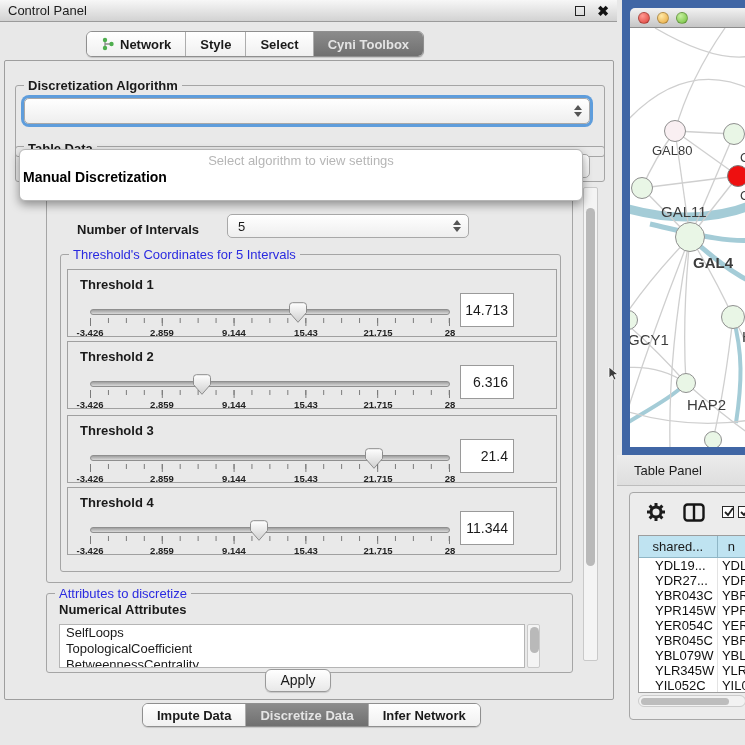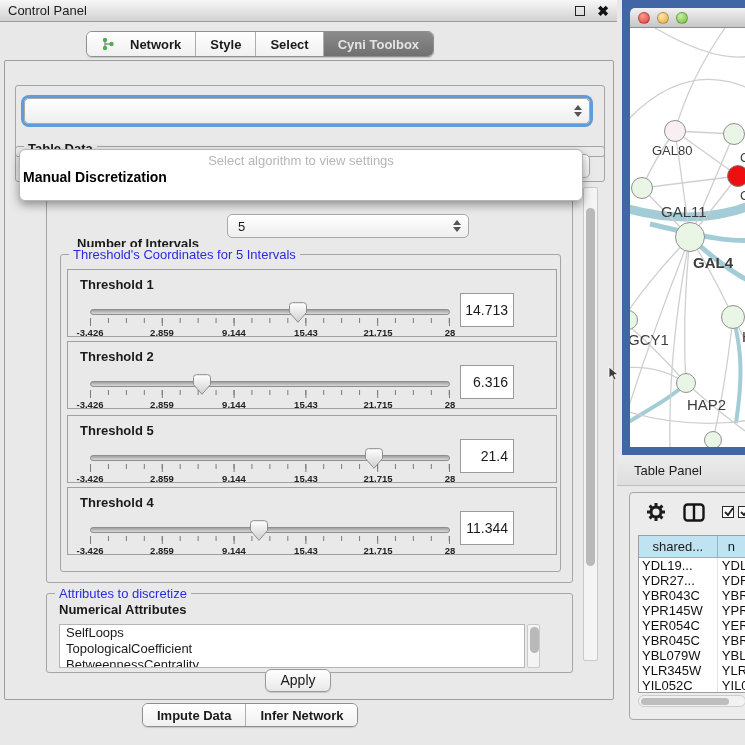--- a/index.html
+++ b/index.html
@@ -12,21 +12,21 @@
     background:linear-gradient(#f7f7f7,#d2d2d2); border-bottom:1px solid #9b9b9b;
     display:flex; align-items:center; padding:0 8px; }
   #cp-title { font-size:13px; color:#1c1c1c;text-align:center; }
   #cp-titlebar .spacer { flex:1; }
   .float-icon { width:10px; height:10px; border:1.5px solid #222; margin-right:12px; }
   .close-icon { font-size:14px; font-weight:bold; color:#111; line-height:10px; }
 
   
   .seg-group { position:absolute; display:flex; border:1px solid #8f8f8f; border-radius:6px;
     overflow:hidden; background:#fdfdfd; box-shadow:0 1px 1px rgba(0,0,0,.15); height:26px; }
-  .seg { display:flex; align-items:center; gap:15px; padding:0 14px; font-size:13px; font-weight:bold;
+  .seg { display:flex; align-items:center; gap:5px; padding:0 14px; font-size:13px; font-weight:bold;
     color:#1a1a1a; background:linear-gradient(#ffffff,#f0f0f0); border-left:1px solid #adadad; cursor:default; }
   .seg:first-child { border-left:none; }
   .seg.sel { background:linear-gradient(#8b8b8b,#707070); color:#e4e4e4; }
 
   
   #outer-panel { position:absolute; left:4px; top:60px; width:610px; height:640px;
     border:1px solid #9e9e9e; background:#e9e9e9; border-radius:2px; }
 
   
   .groupbox { position:absolute; border:1px solid #a5a5a5; border-radius:3px; }
@@ -119,21 +119,21 @@
   .cb-ico { width:12px; height:12px; border:1.5px solid #2a2a2a; background:#fff; position:relative; }
   .cb-ico svg { position:absolute; left:0; top:-1px; }
   #tp-table { position:absolute; left:8px; top:42px; width:140px; height:158px;
     background:#fff; border:1px solid #9d9d9d; overflow:hidden; }
   .th-row { display:flex; height:22px; }
   .th-cell { background:#bfe3f1; border-right:1px solid #8fb6c6; border-bottom:1px solid #8fb6c6;
     font-size:13px; color:#1a1a1a; display:flex; align-items:center; }
   .td-row { display:flex; height:15px; }
   .td-cell { font-size:13px; color:#101010; white-space:nowrap; overflow:hidden;
     border-right:1px solid #e3e3e3; }
-  .c1 { width:80px; padding-left:3px; }
+  .c1 { width:80px; padding-left:16px; }
   .c2 { width:60px; padding-left:4px; }
   .th-cell.c1 { justify-content:center; padding-left:0; }
   .th-cell.c2 { padding-left:10px; }
   #tp-hscroll { position:absolute; left:8px; top:202px; width:108px; height:12px;
     background:#f2f2f2; border:1px solid #cccccc; border-radius:6px; }
   #tp-hscroll .hthumb { position:absolute; left:2px; top:1.5px; width:88px; height:7px;
     background:#bdbdbd; border-radius:4px; }
 
   #cursor { position:absolute; left:608px; top:366px; z-index:40; }
 </style>
@@ -176,20 +176,21 @@
       <span>Select</span>
     </div>
     <div class="seg sel">
       <span>Cyni Toolbox</span>
     </div>
   </div>
 
   <div id="outer-panel">
 
     <div class="groupbox" style="left:10px; top:24px; width:590px; height:72px;">
+      <span class="gb-label gb-black">Discretization Algorithm</span>
       <div class="combo focus-ring" style="left:8px; top:12px; width:566px; height:26px;">
         <span class="arrows">
             <span class="up"></span>
             <span class="dn"></span>
           </span>
       </div>
     </div>
 
     <div id="algo-popup">
       <div class="ph">Select algorithm to view settings</div>
@@ -205,21 +206,21 @@
             <span class="dn"></span>
           </span>
       </div>
     </div>
 
     <div style="position:absolute; left:10px; top:126px; width:590px; height:474px;">
 
       <div class="groupbox" style="left:31px; top:8px; width:527px; height:388px;">
         <span class="gb-label gb-green">Interval Definition</span>
 
-        <div style="position:absolute; left:30px; top:40px; font-weight:bold;text-align:center;">Number of Intervals</div>
+        <div style="position:absolute; left:30px; top:26px; font-weight:bold;text-align:center;">Number of Intervals</div>
         <div class="combo" style="left:180px; top:18px; width:242px; height:24px;">
           <span>5</span>
           <span class="arrows">
               <span class="up"></span>
               <span class="dn"></span>
             </span>
         </div>
 
         <div class="groupbox" style="left:13px; top:58px; width:501px; height:318px;">
           <span class="gb-label gb-blue">Threshold's Coordinates for 5 Intervals</span>
@@ -262,21 +263,21 @@
               <span class="tick-lab" style="left:20%">2.859</span>
               <span class="tick-lab" style="left:40%">9.144</span>
               <span class="tick-lab" style="left:60%">15.43</span>
               <span class="tick-lab" style="left:80%">21.715</span>
               <span class="tick-lab" style="left:100%">28</span>
             </div>
             <div class="valbox">6.316</div>
           </div>
 
           <div class="tpanel" style="left:6px; top:160px;">
-            <div class="tlabel">Threshold 5</div>
+            <div class="tlabel">Threshold 3</div>
             <div class="track">
               <div class="thumb" style="left: 79%;">
                 <svg width="18" height="21" viewBox="0 0 18 21">
                     <path d="M3.5 .7 h11 a3 3 0 0 1 3 3 v6.8 L9 20.3 L.5 10.5 v-6.8 a3 3 0 0 1 3-3 z" fill="url(#thumbgrad)" stroke="#8d8d8d"></path>
                   </svg>
               </div>
             </div>
             <div class="ticks">
               <div class="tmin"></div>
                 <div class="tmaj"></div>
@@ -331,20 +332,23 @@
         <div class="vscroll-thumb" style="top:20px; height:358px;"></div>
       </div>
     </div>
 
     <div class="push-btn" style="left:260px; top:608px; width:66px; height:23px; line-height:21px;">Apply</div>
   </div>
 
   <div class="seg-group" style="left:142px; top:703px; height:24px;">
     <div class="seg" style="font-size:13px;">
       <span>Impute Data</span>
+    </div>
+    <div class="seg sel" style="font-size:13px;">
+      <span>Discretize Data</span>
     </div>
     <div class="seg" style="font-size:13px;">
       <span>Infer Network</span>
     </div>
   </div>
 </div>
 
 <div id="netwin">
   <div id="net-titlebar">
     <span class="tl red"></span>

